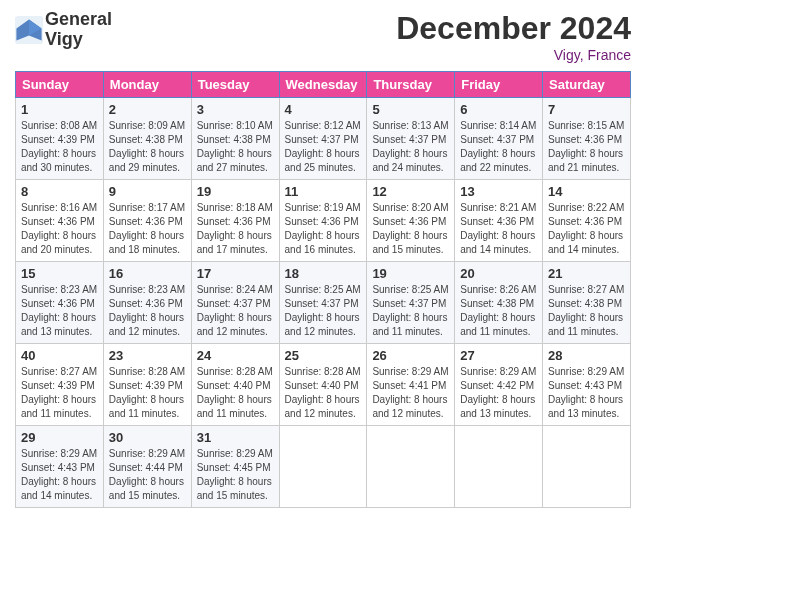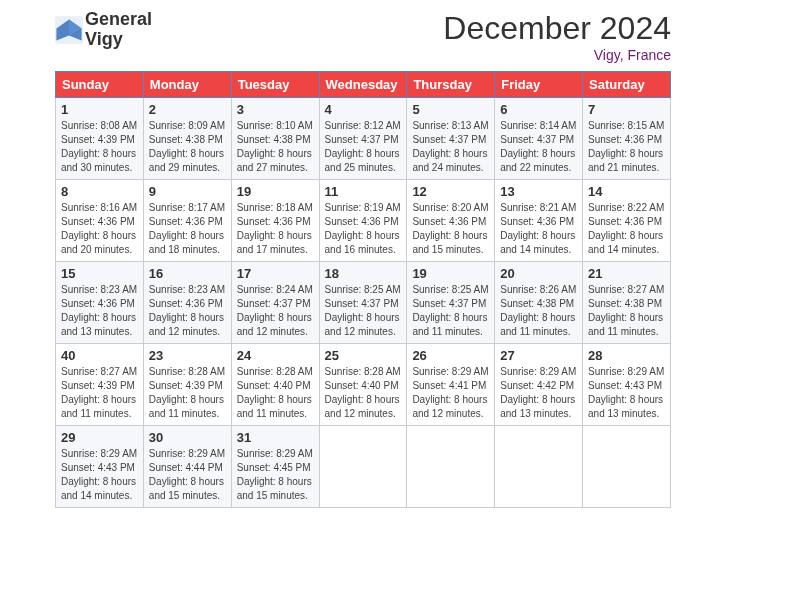--- a/index.html
+++ b/index.html
@@ -6,21 +6,20 @@
     body {
       font-family: Arial, sans-serif;
       background: #fff;
       width: 792px;
       height: 612px;
       overflow: hidden;
     }
     .container {
       width: 646px;
       padding: 10px 15px 10px 15px;
-      margin-left: 40px;
     }
     .header {
       display: flex;
       justify-content: space-between;
       align-items: flex-start;
       margin-bottom: 8px;
     }
     .logo {
       display: flex;
       align-items: center;
@@ -37,34 +36,34 @@
     .logo-icon {
       width: 28px;
       height: 28px;
       margin-right: 2px;
     }
     .title-area {
       text-align: right;
     }
     .month-title {
       font-size: 32px;
-      font-weight: normal;
+      font-weight: bold;
       color: #333;
     }
     .location {
       font-size: 14px;
       color: #701a75;
     }
     table {
       width: 100%;
       border-collapse: collapse;
       table-layout: fixed;
     }
     thead th {
-      background-color: #ef4444;
+      background-color: #ec4899;
       color: white;
       text-align: left;
       padding: 5px 6px;
       font-size: 13px;
       font-weight: bold;
       border: 1px solid #5585c8;
     }
     tbody td {
       border: 1px solid #ccc;
       vertical-align: top;

